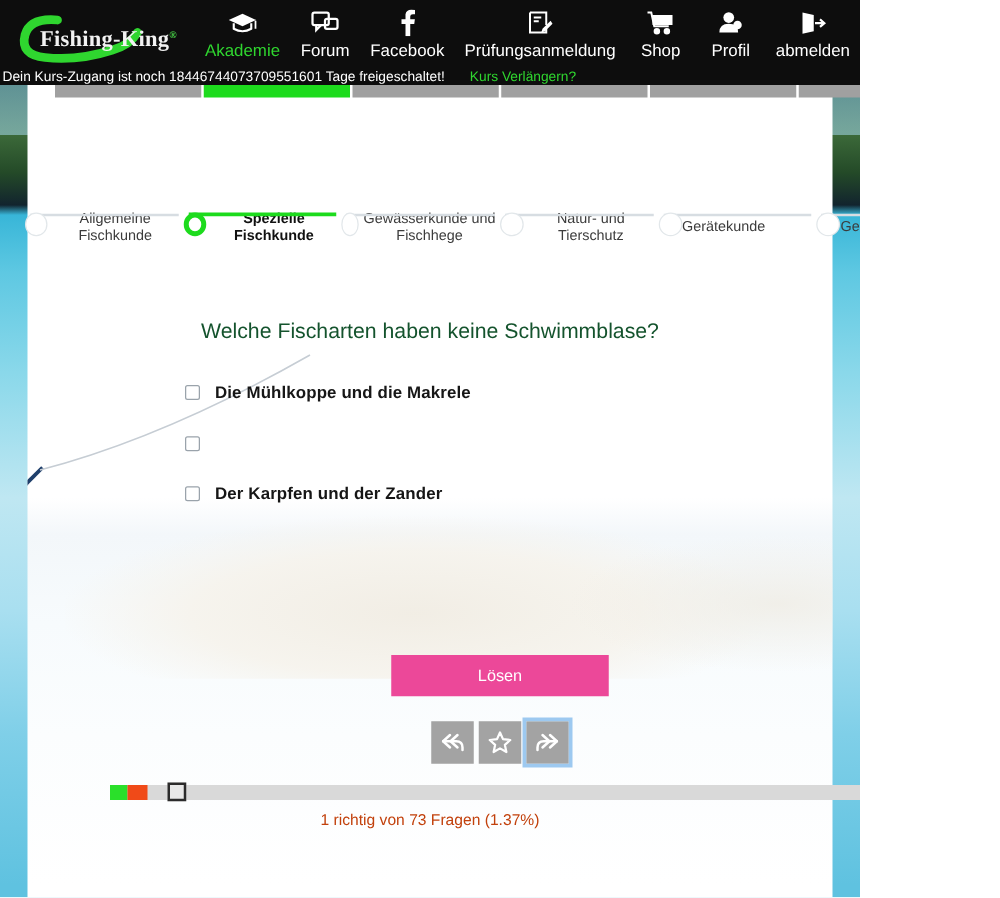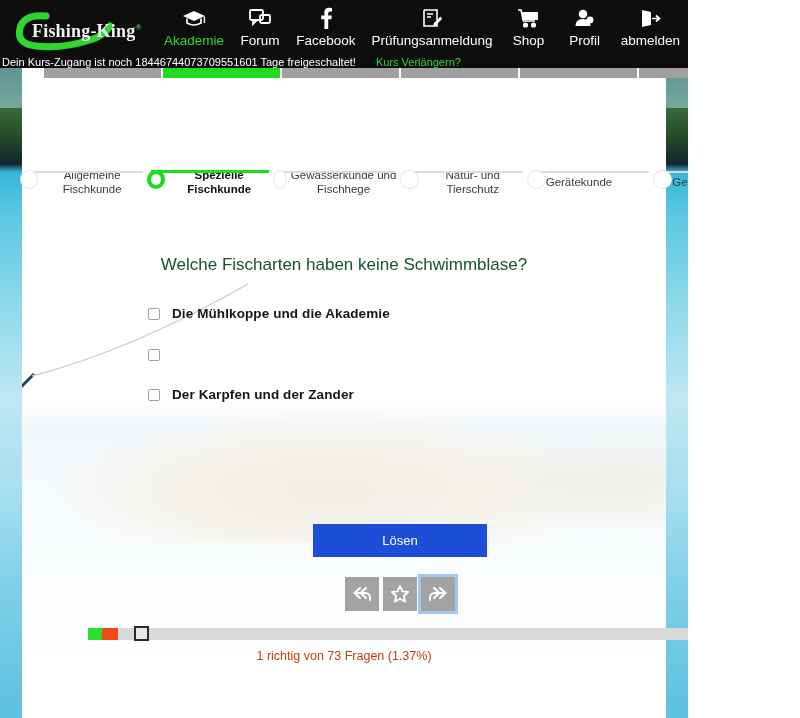--- a/index.html
+++ b/index.html
@@ -285,21 +285,21 @@
     letter-spacing: .1px;
   }
 
   
   .solve {
     position: absolute;
     left: 313px;
     top: 524px;
     width: 174px;
     height: 33px;
-    background: #1d4ed8;
+    background: #ec4899;
     color: #ffffff;
     font-size: 13px;
     border: none;
     display: flex;
     align-items: center;
     justify-content: center;
     cursor: pointer;
     z-index: 4;
   }
 
@@ -540,21 +540,21 @@
       <div class="dot"></div>
       <div class="slabel">Gesetzeskunde</div>
     </div>
   </div>
 
   <div class="question">Welche Fischarten haben keine Schwimmblase?</div>
 
   <div class="answers">
     <label class="answer">
       <span class="cbox"></span>
-      <span class="atext">Die Mühlkoppe und die Akademie</span>
+      <span class="atext">Die Mühlkoppe und die Makrele</span>
     </label>
     <label class="answer">
       <span class="cbox"></span>
     </label>
     <label class="answer">
       <span class="cbox"></span>
       <span class="atext">Der Karpfen und der Zander</span>
     </label>
   </div>
 

